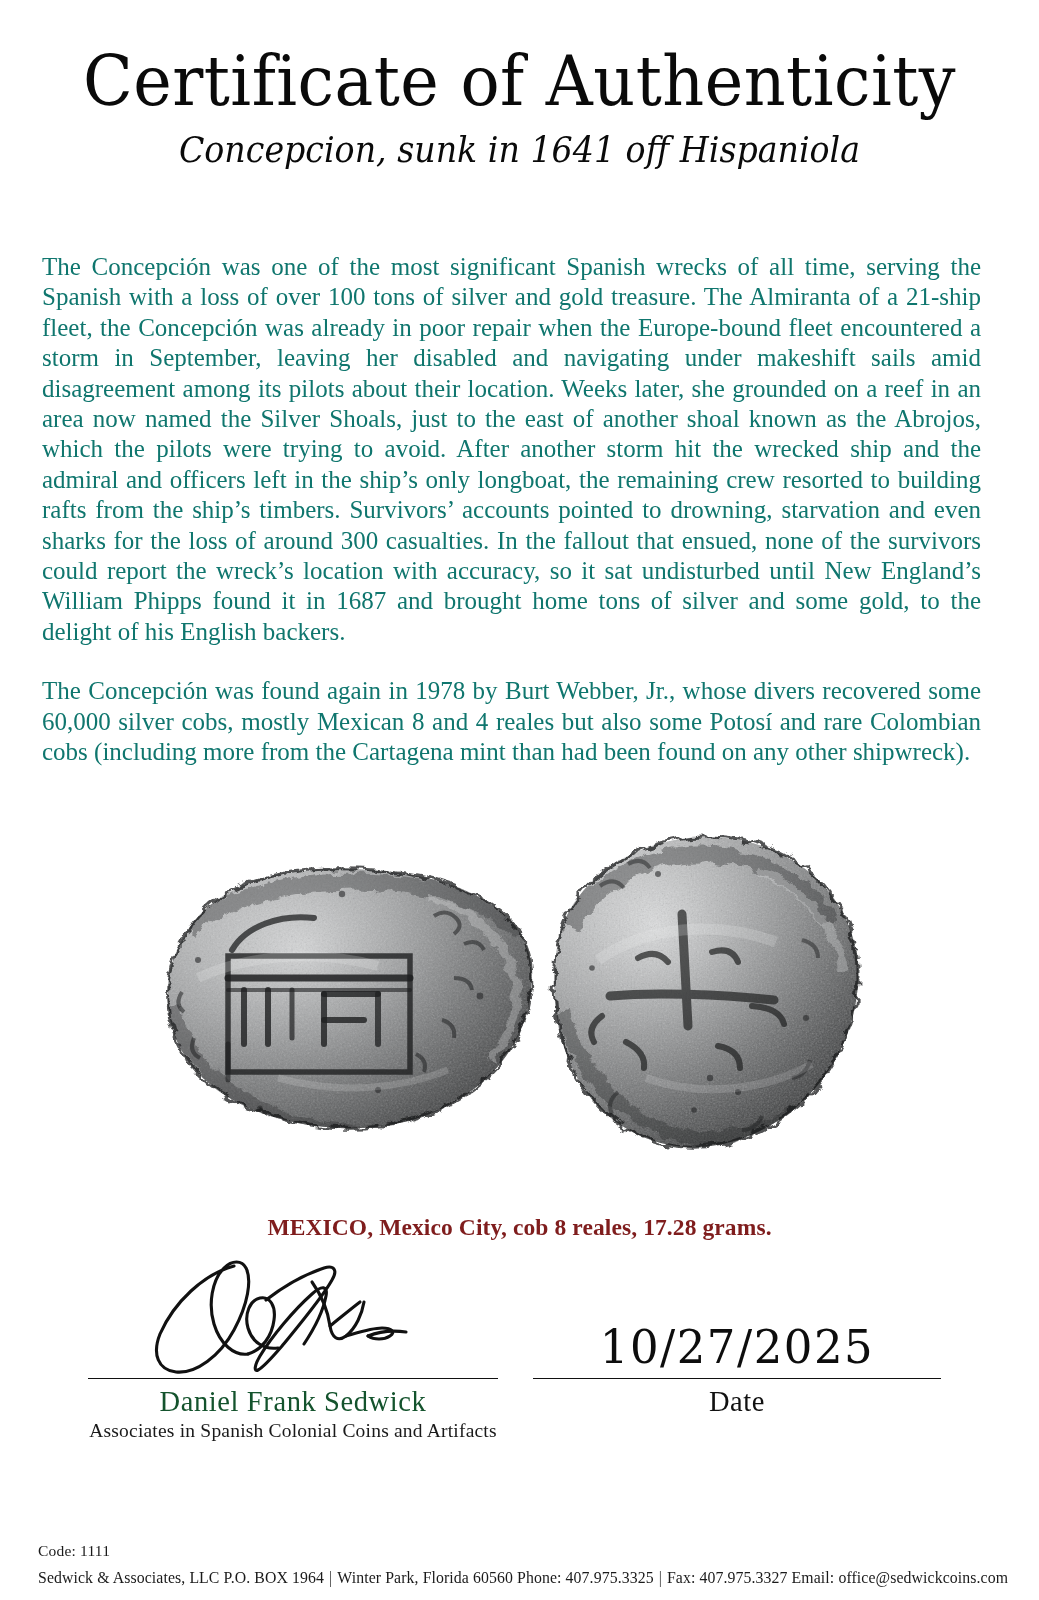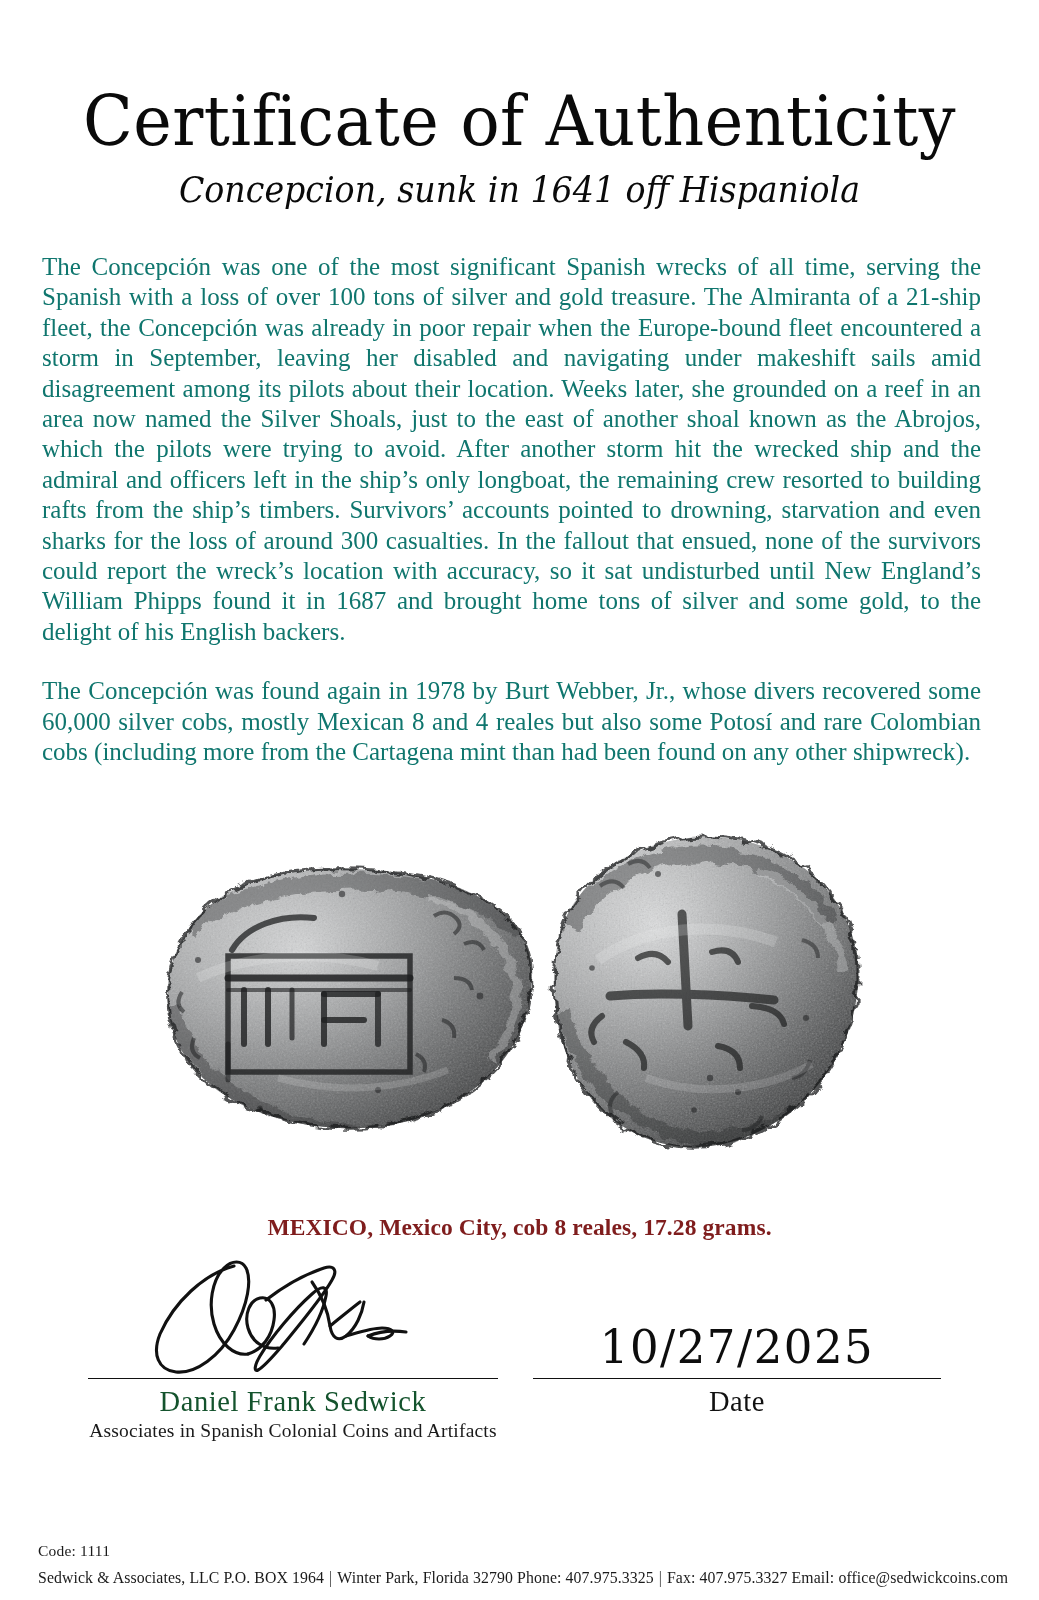--- a/index.html
+++ b/index.html
@@ -26,21 +26,20 @@
     box-sizing: border-box;
   }
 
   
   .header {
     position: absolute;
     left: 0;
     top: 46px;
     width: 1039px;
     text-align: center;
-    margin-top: 40px;
   }
   .cert-title {
     font-family: "DejaVu Serif", "Liberation Serif", serif;
     font-size: 70px;
     line-height: 1.02;
     font-weight: 400;
     letter-spacing: 0.5px;
     color: #0a0a0a;
     transform: scaleX(0.93);
     transform-origin: center center;
@@ -436,17 +435,17 @@
     <div class="sig-col sig-col-right">
       <div class="date-value">10/27/2025</div>
       <div class="sig-rule"></div>
       <div class="date-label">Date</div>
     </div>
   </div>
 
   <div class="footer">
     <div class="footer-code">Code: 1111</div>
     <div class="footer-address">
-      <span>Sedwick &amp; Associates, LLC P.O. BOX 1964</span><span class="footer-sep">|</span><span>Winter Park, Florida 32790 Phone: 407.975.3325</span><span class="footer-sep">|</span><span>Fax: 407.975.3327 Email: office@sedwickcoins.com</span>
+      <span>Sedwick &amp; Associates, LLC P.O. BOX 1964</span><span class="footer-sep">|</span><span>Winter Park, Florida 60560 Phone: 407.975.3325</span><span class="footer-sep">|</span><span>Fax: 407.975.3327 Email: office@sedwickcoins.com</span>
     </div>
   </div>
 
 </div>
 
 </body></html>

